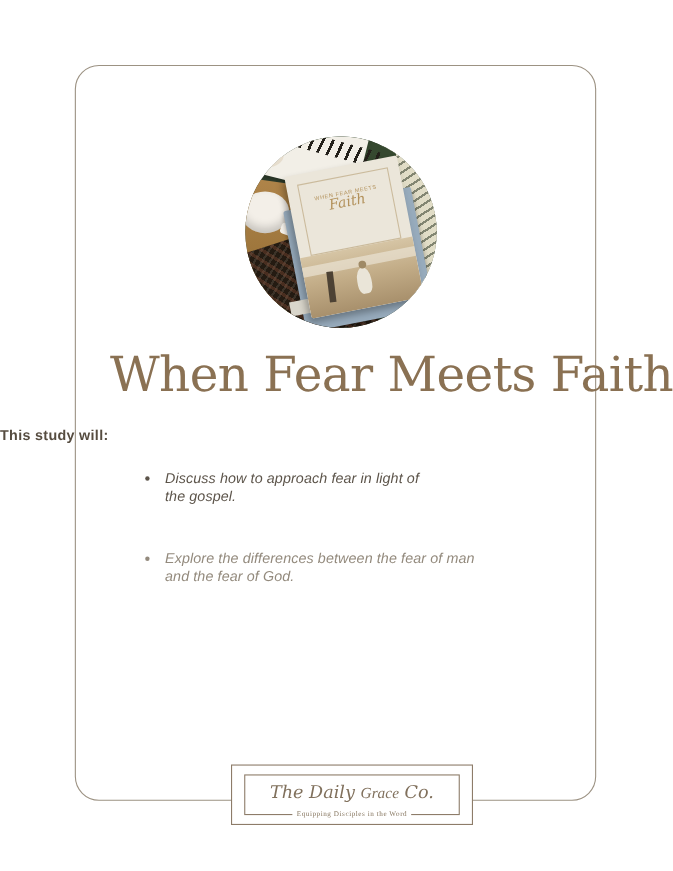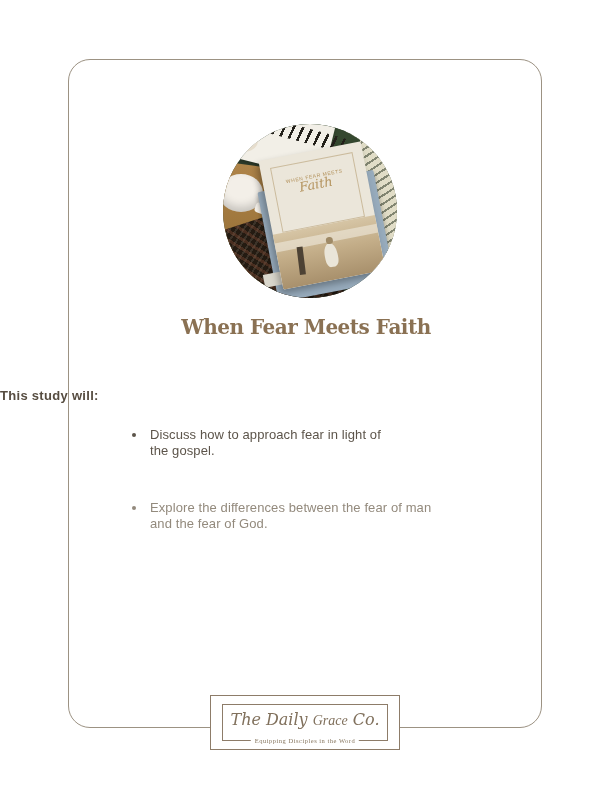--- a/index.html
+++ b/index.html
@@ -41,36 +41,36 @@
         font-family:"DejaVu Serif",serif;}
   .cover-photo{left:0;right:0;bottom:0;height:56px;
         background:linear-gradient(180deg,#d6c5a5 0%,#c3ad88 45%,#a8906c 100%);}
   .photo-horizon{left:0;right:0;top:9px;height:9px;background:rgba(236,231,217,.65);}
   .photo-post{left:20px;bottom:11px;width:6px;height:28px;background:#4d4234;transform:rotate(4deg);}
   .photo-figure{left:47px;bottom:13px;width:13px;height:24px;background:#eae5d8;
         border-radius:50% 50% 35% 35%;}
   .photo-head{left:51px;bottom:36px;width:7px;height:7px;border-radius:50%;background:#9f8a66;}
 
   
-  .title{position:absolute;left:0;right:0;top:315px;text-align:center;
-         font-family:"DejaVu Serif",serif;font-size:20px;font-weight:700;
+  .title{position:absolute;left:0;right:0;top:315px;text-align:right;
+         font-family:"DejaVu Serif",serif;font-size:44px;font-weight:400;
          letter-spacing:-.5px;color:#8a7153;}
   .subtitle{position:absolute;left:0;right:0;top:388px;text-align:left;
          font-size:13px;font-weight:700;letter-spacing:.3px;color:#564c40;}
   .bullets{position:absolute;left:131px;top:427px;width:390px;margin:0;padding:0;list-style:none;
-         font-size:13px;line-height:16px;letter-spacing:.1px;}
+         font-size:13px;line-height:16px;letter-spacing:.1px;font-style:italic;}
   .bullets li{position:relative;padding-left:19px;margin-bottom:17px;}
   .bullets li::before{content:"";position:absolute;left:1px;top:6px;width:4px;height:4px;
          border-radius:50%;background:currentColor;}
   .bullet-text{white-space:pre-line;}
   .tone-dark{color:#5c544a;}
   .tone-light{color:#938a7d;margin-top:41px;}
 
   
-  .logo{position:absolute;left:210px;top:695px;width:190px;height:55px;background:#ffffff;
+  .logo{position:absolute;left:210px;top:695px;width:220px;height:55px;background:#ffffff;
         border:1px solid #8d7c69;box-sizing:border-box;}
   .logo-inner{position:absolute;left:11px;right:11px;top:8px;bottom:8px;border:1px solid #8d7c69;}
   .brand{position:absolute;left:0;right:0;top:5px;text-align:center;white-space:nowrap;
         font-family:"DejaVu Serif",serif;font-style:italic;font-size:16px;color:#80705c;}
   .brand .script{font-family:cursive;font-size:14px;}
   .tagline{position:absolute;left:50%;bottom:-4px;transform:translateX(-50%);background:#ffffff;
         padding:0 4px;font-size:6.5px;letter-spacing:.5px;color:#86765f;white-space:nowrap;
         font-family:"Liberation Serif",serif;}
 </style>
 </head>

